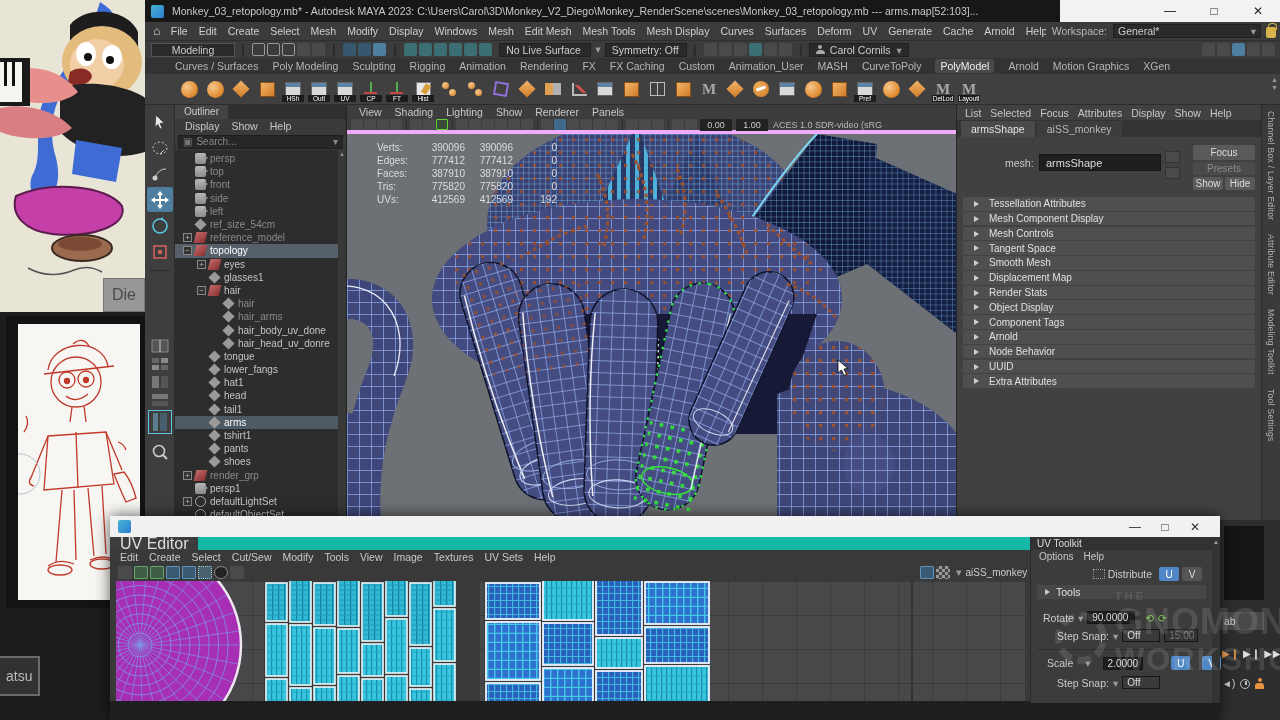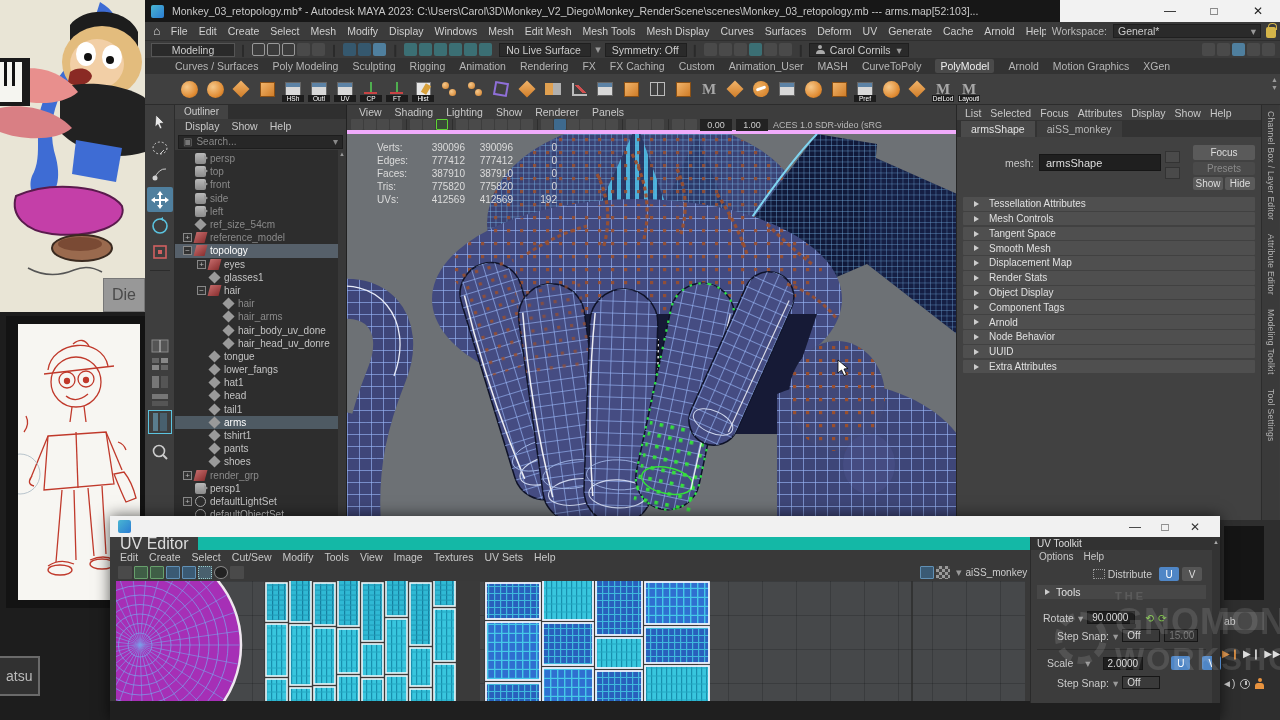--- a/index.html
+++ b/index.html
@@ -922,20 +922,21 @@
           <div class="inp">armsShape</div>
           <div class="mb" style="left:208px;top:14px;"></div>
           <div class="mb" style="left:208px;top:30px;"></div>
           <div class="aebtn" style="left:236px;top:8px;width:62px;height:15px;">Focus</div>
           <div class="aebtn" style="left:236px;top:25px;width:62px;height:13px;background:#4a4a4a;color:#8a8a8a;">Presets</div>
           <div class="aebtn" style="left:236px;top:40px;width:30px;height:13px;">Show</div>
           <div class="aebtn" style="left:268px;top:40px;width:30px;height:13px;">Hide</div>
         </div>
         <div id="ae-secs">
             <div class="sec">Tessellation Attributes</div>
+            <div class="sec">Mesh Component Display</div>
             <div class="sec">Mesh Controls</div>
             <div class="sec">Tangent Space</div>
             <div class="sec">Smooth Mesh</div>
             <div class="sec">Displacement Map</div>
             <div class="sec">Render Stats</div>
             <div class="sec">Object Display</div>
             <div class="sec">Component Tags</div>
             <div class="sec">Arnold</div>
             <div class="sec">Node Behavior</div>
             <div class="sec">UUID</div>

